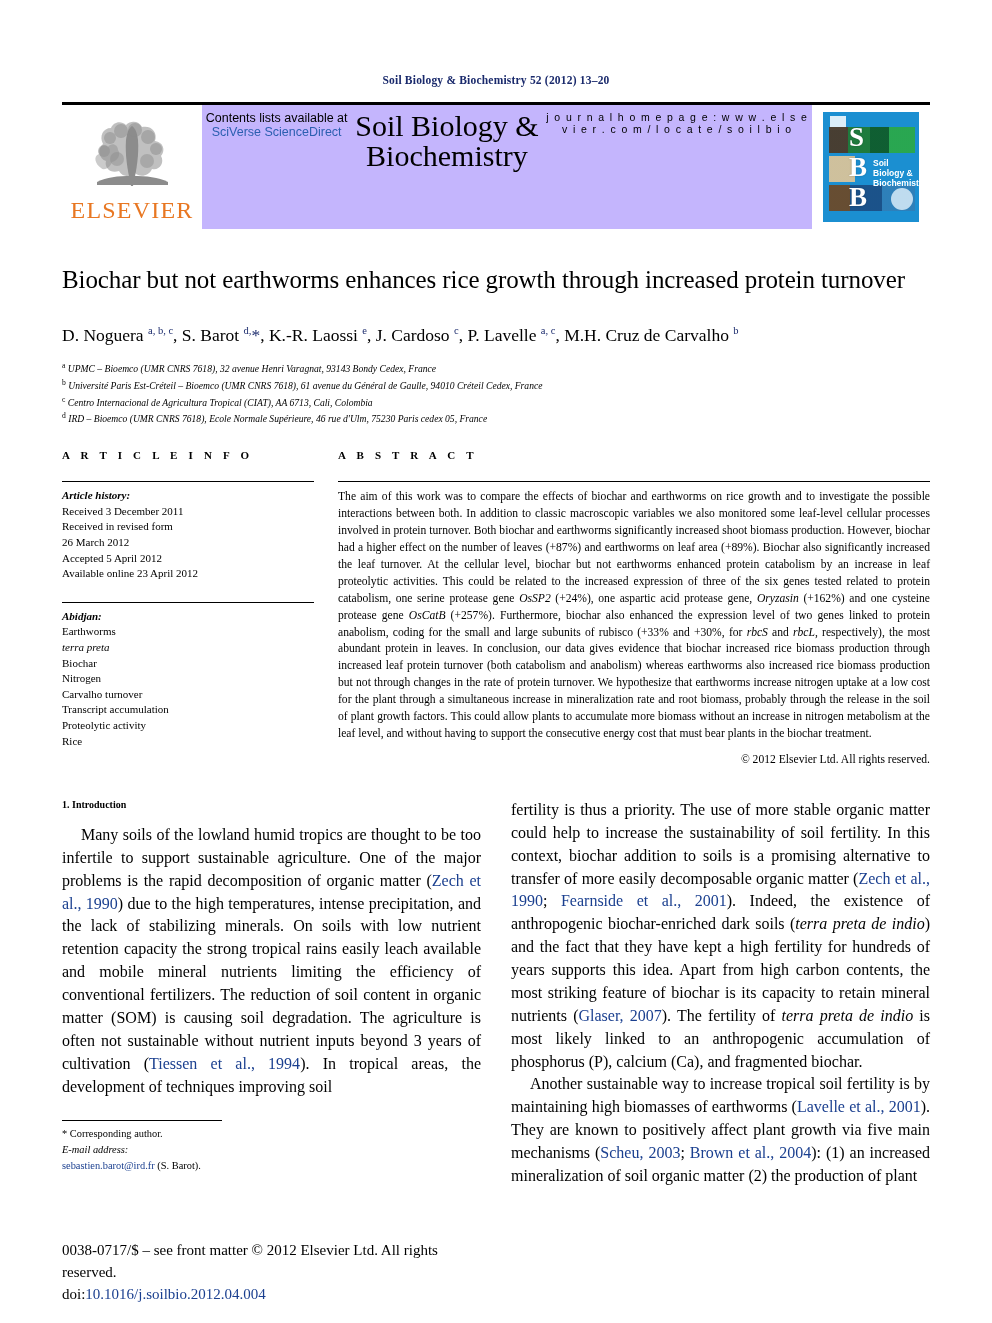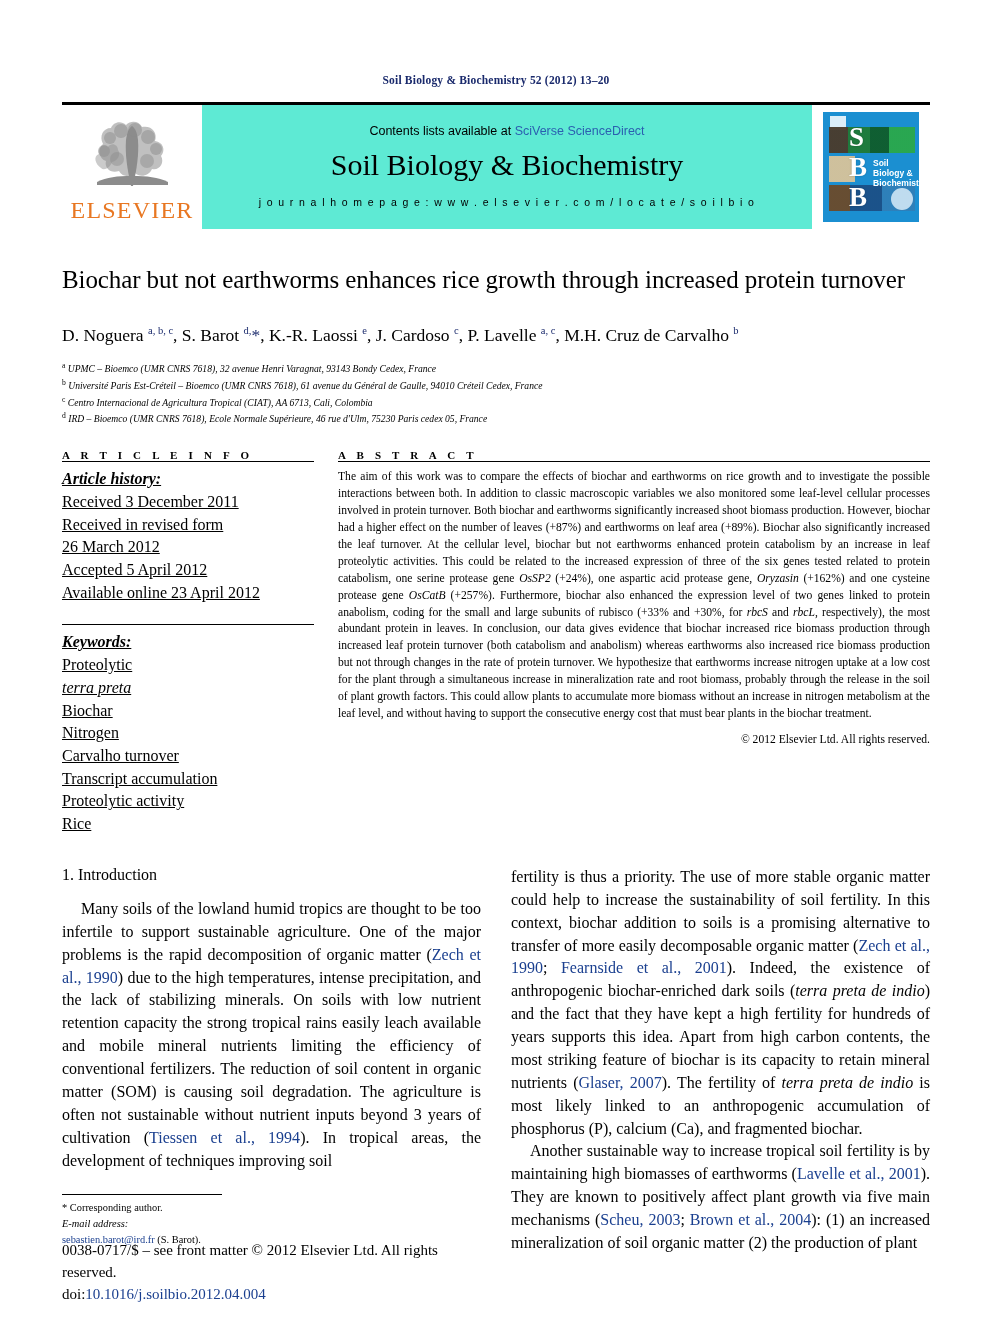--- a/index.html
+++ b/index.html
@@ -59,24 +59,24 @@
   .elsevier-word{
     font-family:"Liberation Serif",serif;
     color:#E87722;
     font-size:24px;
     letter-spacing:1.2px;
     line-height:1;
     margin-top:4px;
   }
   .center-cell{
     flex:1 1 auto;
-    background:#5eead4;
+    background:#c4b5fd;
     text-align:center;
     display:flex;
-    flex-direction:column;
+    flex-direction:row;
     justify-content:center;
     box-sizing:border-box;
     padding:6px 0 8px 0;
   }
   .contents-line{
     font-family:"Liberation Sans",sans-serif;
     font-size:12.5px;
     color:#000;
     margin-bottom:12px;
   }
@@ -164,28 +164,27 @@
     display:flex;
     gap:24px;
   }
   .col-info{ width:252px; flex:0 0 252px; }
   .col-abs{ flex:1 1 auto; }
   .sechead{
     font-family:"Liberation Serif",serif;
     font-weight:bold;
     font-size:11px;
     letter-spacing:4.2px;
-    margin-bottom:0;
+    margin-bottom:20px;
   }
   .rule{ border-top:1.6px solid #000; }
   .infobody{
-    font-size:16px;
+    font-size:11px;
     line-height:1.42;
     padding-top:6px;
-    text-decoration:underline;
   }
   .infobody .it{ font-style:italic; font-weight:bold; }
   .kwblock{ margin-top:14px; padding-top:6px; }
   .kw-italic{ font-style:italic; }
 
   .absbody{
     padding-top:7px;
     font-size:11.6px;
     line-height:1.46;
     text-align:justify;
@@ -194,22 +193,22 @@
   .copyright{ text-align:right; margin-top:2px; }
 
   
   .body2col{
     margin-top:30px;
     display:flex;
     gap:30px;
   }
   .bcol{ width:419px; flex:0 0 419px; position:relative; }
   h2.secnum{
-    font-size:16px;
-    font-weight:normal;
+    font-size:10px;
+    font-weight:bold;
     margin:0 0 14px 0;
   }
   p.bodytext{
     font-size:16px;
     line-height:1.43;
     text-align:justify;
     margin:0;
     text-indent:19px;
   }
   p.bodytext + p.bodytext{ margin-top:0; }
@@ -307,22 +306,22 @@
           <div class="it">Article history:</div>
           <div>Received 3 December 2011</div>
           <div>Received in revised form</div>
           <div>26 March 2012</div>
           <div>Accepted 5 April 2012</div>
           <div>Available online 23 April 2012</div>
         </div>
         <div class="kwblock">
           <div class="rule"></div>
           <div class="infobody">
-            <div class="it">Keywords:</div>
-            <div>Proteolytic</div>
+            <div class="it">Abidjan:</div>
+            <div>Earthworms</div>
             <div class="kw-italic">terra preta</div>
             <div>Biochar</div>
             <div>Nitrogen</div>
             <div>Carvalho turnover</div>
             <div>Transcript accumulation</div>
             <div>Proteolytic activity</div>
             <div>Rice</div>
           </div>
         </div>
       </div>

